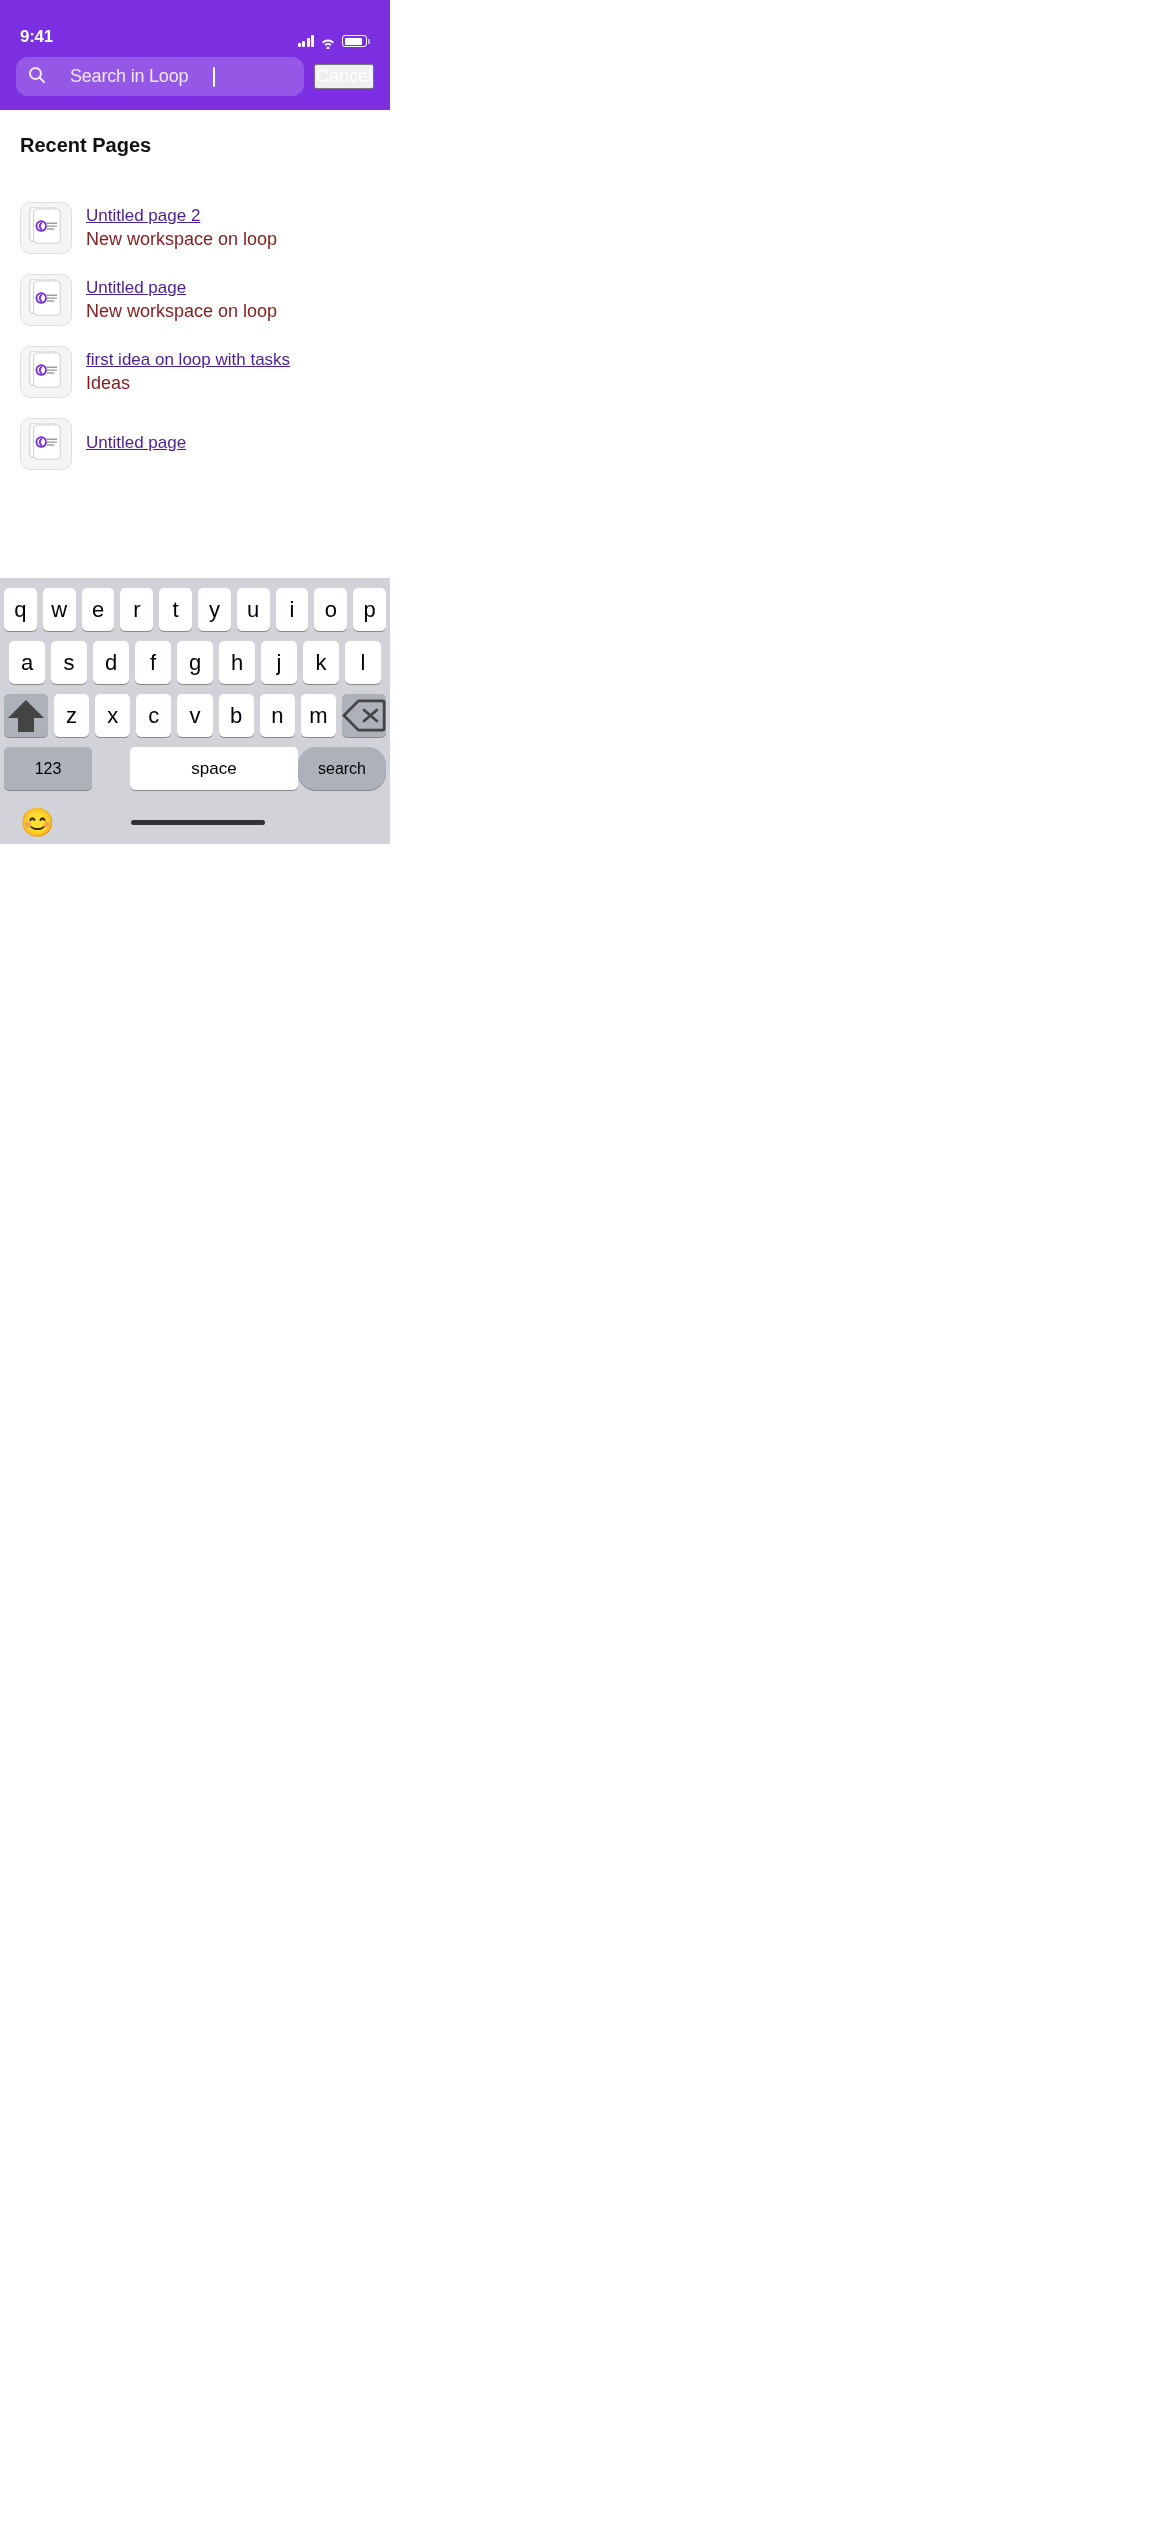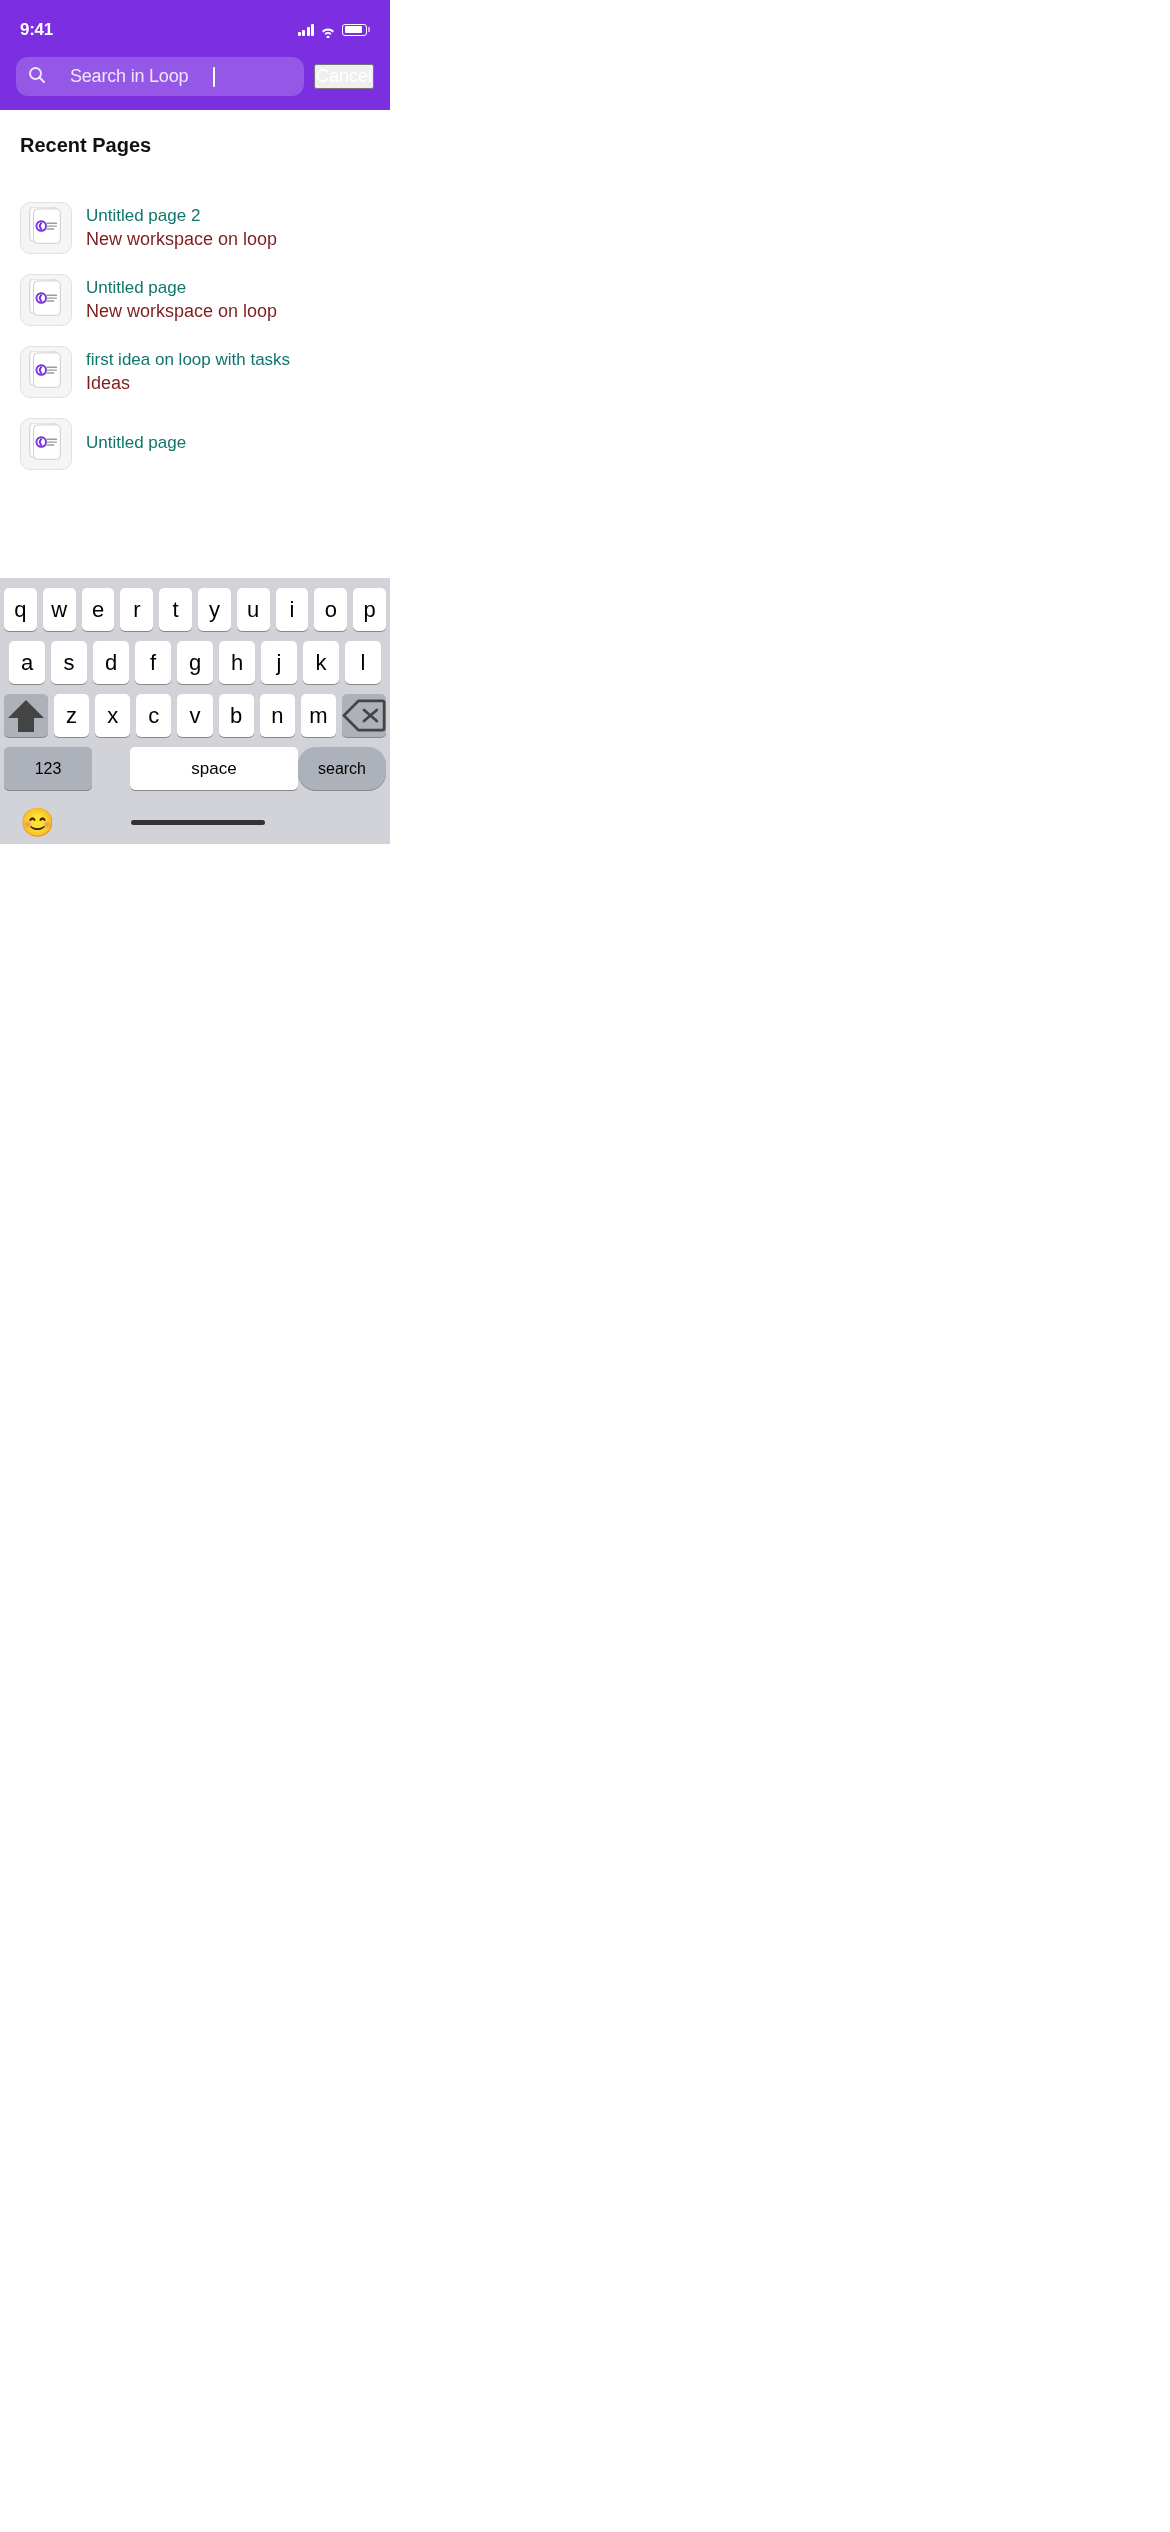--- a/index.html
+++ b/index.html
@@ -12,21 +12,21 @@
       background: #fff;
       overflow: hidden;
       position: relative;
     }
 
     
     .status-bar {
       background: #7B2FE0;
       height: 47px;
       display: flex;
-      align-items: center;
+      align-items: flex-end;
       justify-content: space-between;
       padding: 12px 20px 0;
     }
 
     .status-time {
       color: #fff;
       font-size: 17px;
       font-weight: 600;
       letter-spacing: -0.3px;
     }
@@ -187,22 +187,23 @@
       height: 42px;
     }
 
     .page-info {
       flex: 1;
     }
 
     .page-title-text {
       font-size: 17px;
       font-weight: 500;
-      color: #0f766e;
+      color: #4c1d95;
       margin-bottom: 3px;
+      text-decoration: underline;
     }
 
     .page-subtitle {
       font-size: 18px;
       color: #7f1d1d;
     }
 
     
     .keyboard {
       position: absolute;

